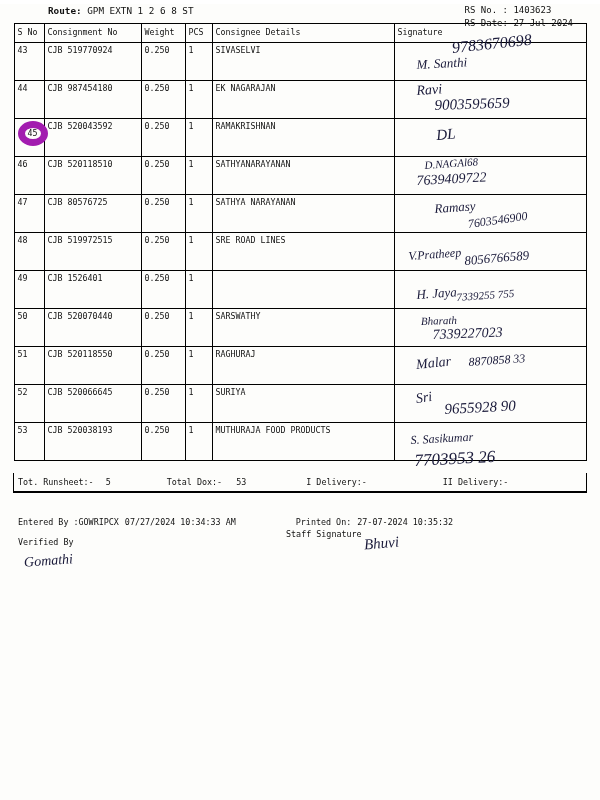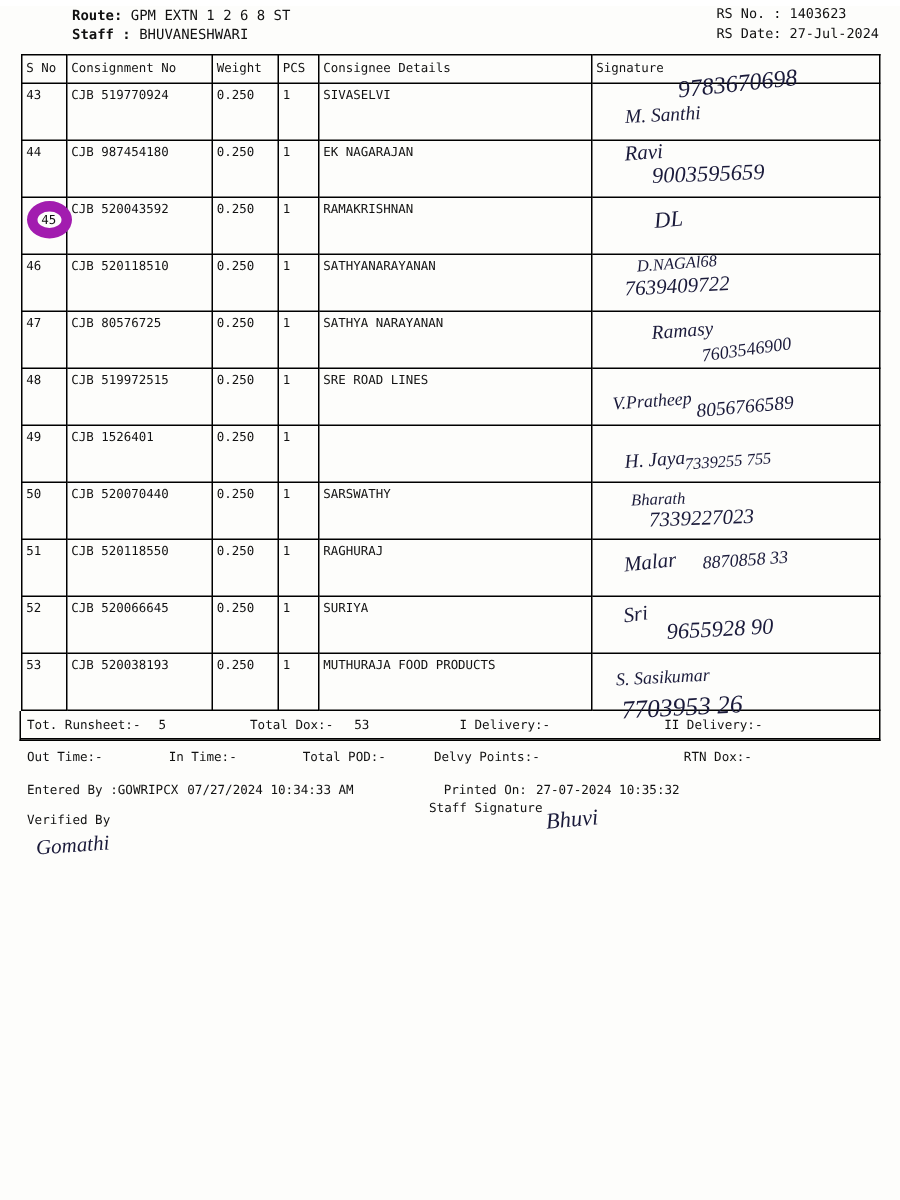--- a/index.html
+++ b/index.html
@@ -47,21 +47,21 @@
     line-height: 13px;
   }
   .meta .row {
     display: block;
     white-space: pre;
     padding-left: 24px;
   }
   .meta .lbl { font-weight: bold; }
   .meta-right {
     position: absolute;
-    right: 14px;
+    right: 27px;
     top: 0px;
     font-size: 9px;
     line-height: 13px;
     text-align: left;
     margin-left: 40px;
   }
   
   table.runsheet {
     border-collapse: collapse;
     margin: 6px auto 0 auto;
@@ -104,21 +104,21 @@
   .circle-sno {
     display: inline-block;
     border: 7px solid #a21caf;
     border-radius: 50%;
     padding: 0px 3px;
     line-height: 11px;
   }
   
   .totals {
     width: 572px;
-    margin: 0 auto;
+    margin: 12px auto;
     border: 1px solid #000;
     border-top: none;
     font-size: 8.4px;
     position: relative;
   }
   .totals .line {
     display: flex;
     padding: 4px 4px;
     white-space: pre;
   }
@@ -151,21 +151,20 @@
   }
 </style>
 </head>
 <body>
 
 <div class="page">
 
 
   <div class="meta">
     <div class="row"><span class="lbl">Route:</span> <span>GPM EXTN 1 2 6 8 ST</span></div>
-    <div class="row"><span class="lbl">Staff :</span> <span>BHUVANESHWARI</span></div>
     <div class="meta-right">
       <div><span>RS No. :</span> <span>1403623</span></div>
       <div><span>RS Date:</span> <span>27-Jul-2024</span></div>
     </div>
   </div>
 
   <table class="runsheet">
     <colgroup>
       <col class="c-sno">
         <col class="c-con">
@@ -318,31 +317,20 @@
       <span class="cell" style="width:14px;">&nbsp;</span>
       <span class="cell">53</span>
       <span class="cell sp2">&nbsp;</span>
       <span class="cell">I Delivery:-</span>
       <span class="cell" style="width:76px;">&nbsp;</span>
       <span class="cell">II Delivery:-</span>
     </div>
   </div>
 
   <div class="footer-block">
-    <div class="frow">
-      <span>Out Time:-</span>
-      <span style="width:44px;">&nbsp;</span>
-      <span>In Time:-</span>
-      <span style="width:44px;">&nbsp;</span>
-      <span>Total POD:-</span>
-      <span style="width:32px;">&nbsp;</span>
-      <span>Delvy Points:-</span>
-      <span style="width:96px;">&nbsp;</span>
-      <span>RTN Dox:-</span>
-    </div>
     <div class="frow" style="padding-top:12px;">
       <span>Entered By :GOWRIPCX</span>
       <span style="width:6px;">&nbsp;</span>
       <span>07/27/2024 10:34:33 AM</span>
       <span style="width:60px;">&nbsp;</span>
       <span>Printed On:</span>
       <span style="width:6px;">&nbsp;</span>
       <span>27-07-2024 10:35:32</span>
     </div>
     <div class="verified">

